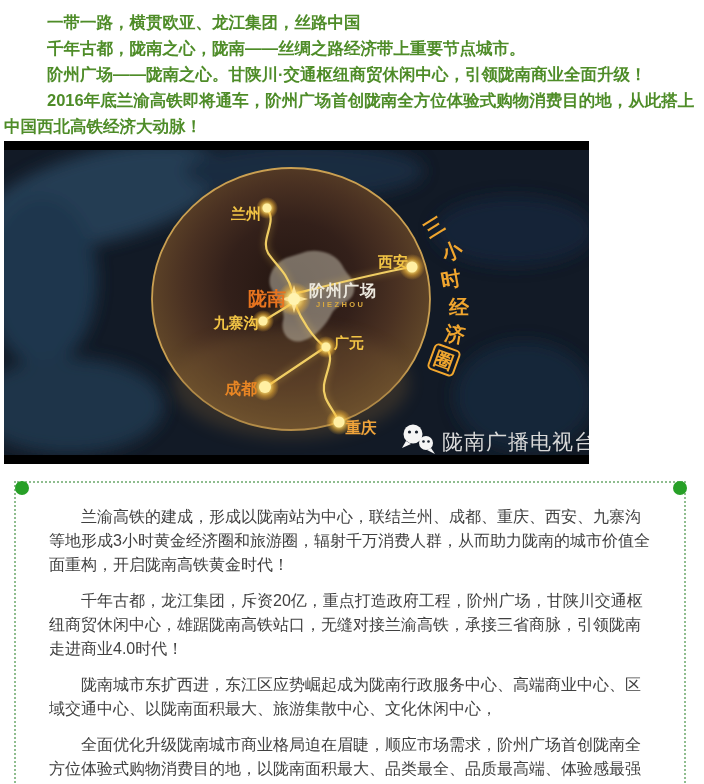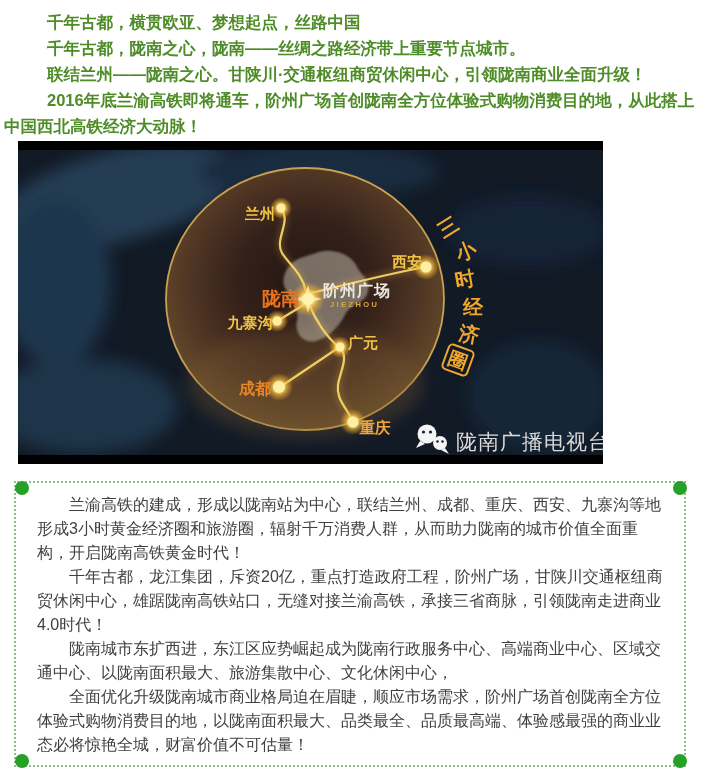--- a/index.html
+++ b/index.html
@@ -14,35 +14,35 @@
   .intro p{
     margin:0;
     font-size:16.5px;
     line-height:26px;
     font-weight:bold;
     color:#4e8c28;
     text-indent:43px;
     word-break:break-word;
   }
   
-  .hero{margin:2px 0 0 18px;width:585px;height:323px;line-height:0;}
+  .hero{margin:2px 0 0 4px;width:585px;height:323px;line-height:0;}
   .hero svg{display:block;}
   .svg-label{font-family:"Liberation Sans","DejaVu Sans",sans-serif;font-weight:bold;}
   
   .quote{
     position:relative;
     margin:17px 0 0 14px;
     width:672px;
     box-sizing:border-box;
     border:2px dotted #8fbd8f;
     padding:10px 21px 8px 21px;
     background:#ffffff;
   }
   .quote p{
-    margin:0;
+    margin:12px;
     font-size:16px;
     line-height:24px;
     color:#404040;
     text-indent:32px;
     word-break:break-word;
   }
   .corner-dot{
     position:absolute;
     width:14px;height:14px;
     border-radius:50%;
@@ -50,23 +50,23 @@
   }
   .corner-dot.tl{left:-1px;top:-2px;}
   .corner-dot.tr{right:-3px;top:-2px;}
   .corner-dot.bl{left:-1px;bottom:-3px;}
   .corner-dot.br{right:-3px;bottom:-3px;}
 </style>
 </head>
 <body>
 
 <div class="intro">
-  <p>千年古都，横贯欧亚、梦想起点，丝路中国</p>
+  <p>一带一路，横贯欧亚、龙江集团，丝路中国</p>
   <p>千年古都，陇南之心，陇南——丝绸之路经济带上重要节点城市。</p>
-  <p>联结兰州——陇南之心。甘陕川·交通枢纽商贸休闲中心，引领陇南商业全面升级！</p>
+  <p>阶州广场——陇南之心。甘陕川·交通枢纽商贸休闲中心，引领陇南商业全面升级！</p>
   <p>2016年底兰渝高铁即将通车，阶州广场首创陇南全方位体验式购物消费目的地，从此搭上中国西北高铁经济大动脉！</p>
 </div>
 
 <div class="hero">
 <svg width="585" height="323" viewBox="0 0 585 323" xmlns="http://www.w3.org/2000/svg">
   <defs>
     <radialGradient id="circleGrad" cx="50%" cy="44%" r="62%">
       <stop offset="0%" stop-color="#241611"></stop>
       <stop offset="38%" stop-color="#33201a"></stop>
       <stop offset="62%" stop-color="#4a3122"></stop>

